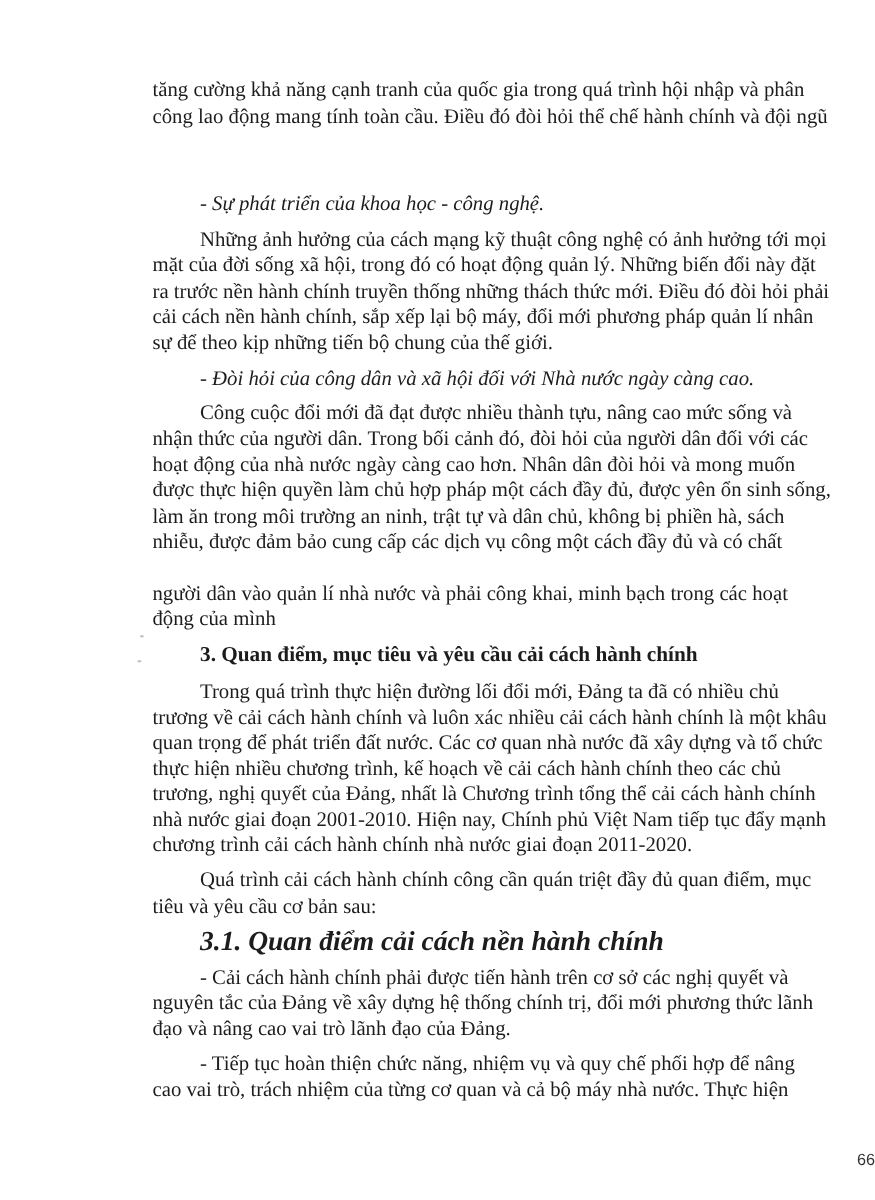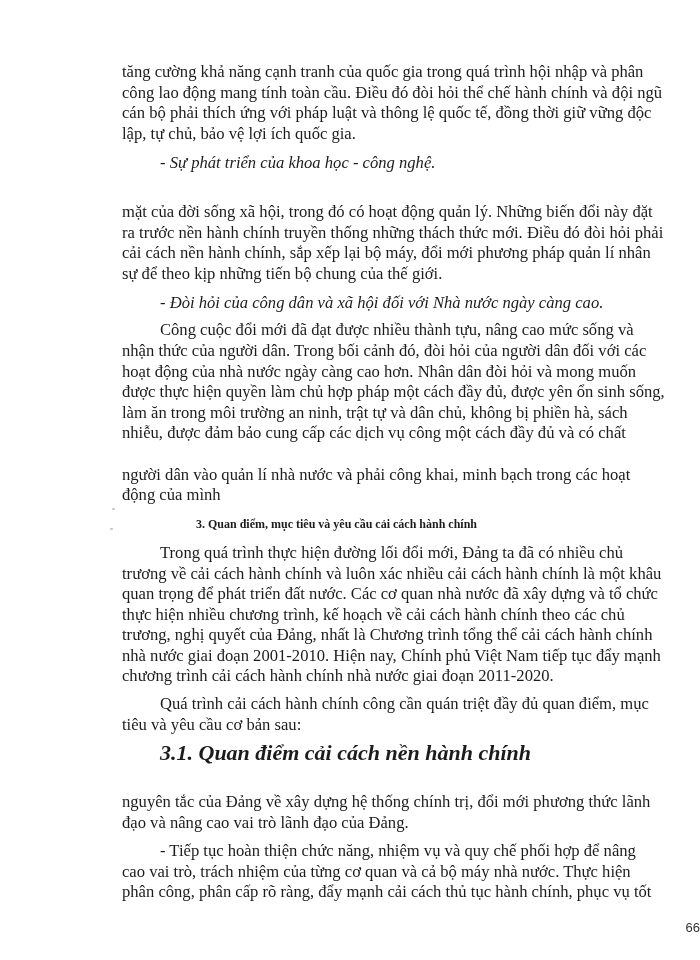--- a/index.html
+++ b/index.html
@@ -9,39 +9,38 @@
   }
   .page { position: absolute; left: 0; top: 0; width: 700px; height: 960px; }
   .line {
     position: absolute; left: 122px; width: 458px; white-space: nowrap;
     font-size: 16.6px; line-height: 20px; height: 20px;
   }
   .just { text-align: justify; text-align-last: justify; }
   .indent { left: 160px; width: 420px; }
   .italic { font-style: italic; }
   .bold-italic { font-weight: bold; font-style: italic; font-size: 22px; }
-  .heading-bold { font-weight: bold; font-size: 12px; margin-left: 36px; }
+  .heading-bold { font-weight: bold; font-size: 17px; }
   .pagenum {
     position: absolute; left: 0; width: 700px; text-align: right; top: 920px;
     font-family: "Liberation Sans", "DejaVu Sans", sans-serif; font-size: 13px; color: #333;
   }
   .speck { position: absolute; width: 3px; height: 2px; background: #c8c8c8; border-radius: 1px; }
 </style>
 </head>
 <body>
 
 <div class="page">
 
   <div class="line just" style="top:62px">tăng cường khả năng cạnh tranh của quốc gia trong quá trình hội nhập và phân</div>
   <div class="line just" style="top:83px">công lao động mang tính toàn cầu. Điều đó đòi hỏi thể chế hành chính và đội ngũ</div>
-  <div class="line just" style="top:103px">cán bộ phải thích ứng với pháp luật và thông lệ quốc tế, đồng thời giữ vững độc</div>
-  <div class="line" style="top:124px">lập, tự chủ, bảo vệ lợi ích quốc gia.</div>
 
   <div class="line indent italic" style="top:153px">- Sự phát triển của khoa học - công nghệ.</div>
 
+  <div class="line indent just" style="top:182px">Những ảnh hưởng của cách mạng kỹ thuật công nghệ có ảnh hưởng tới mọi</div>
   <div class="line just" style="top:202px">mặt của đời sống xã hội, trong đó có hoạt động quản lý. Những biến đổi này đặt</div>
   <div class="line just" style="top:243px">cải cách nền hành chính, sắp xếp lại bộ máy, đổi mới phương pháp quản lí nhân</div>
   <div class="line just" style="top:223px">ra trước nền hành chính truyền thống những thách thức mới. Điều đó đòi hỏi phải</div>
   <div class="line" style="top:264px">sự để theo kịp những tiến bộ chung của thế giới.</div>
 
   <div class="line indent italic" style="top:293px">- Đòi hỏi của công dân và xã hội đối với Nhà nước ngày càng cao.</div>
 
   <div class="line indent just" style="top:320px">Công cuộc đổi mới đã đạt được nhiều thành tựu, nâng cao mức sống và</div>
   <div class="line just" style="top:341px">nhận thức của người dân. Trong bối cảnh đó, đòi hỏi của người dân đối với các</div>
   <div class="line just" style="top:362px">hoạt động của nhà nước ngày càng cao hơn. Nhân dân đòi hỏi và mong muốn</div>
@@ -59,24 +58,24 @@
   <div class="line just" style="top:605px">thực hiện nhiều chương trình, kế hoạch về cải cách hành chính theo các chủ</div>
   <div class="line just" style="top:625px">trương, nghị quyết của Đảng, nhất là Chương trình tổng thể cải cách hành chính</div>
   <div class="line just" style="top:646px">nhà nước giai đoạn 2001-2010. Hiện nay, Chính phủ Việt Nam tiếp tục đẩy mạnh</div>
   <div class="line" style="top:666px">chương trình cải cách hành chính nhà nước giai đoạn 2011-2020.</div>
 
   <div class="line indent just" style="top:694px">Quá trình cải cách hành chính công cần quán triệt đầy đủ quan điểm, mục</div>
   <div class="line" style="top:715px">tiêu và yêu cầu cơ bản sau:</div>
 
   <div class="line indent bold-italic" style="top:743px">3.1. Quan điểm cải cách nền hành chính</div>
 
+  <div class="line indent just" style="top:772px">- Cải cách hành chính phải được tiến hành trên cơ sở các nghị quyết và</div>
   <div class="line just" style="top:792px">nguyên tắc của Đảng về xây dựng hệ thống chính trị, đổi mới phương thức lãnh</div>
   <div class="line" style="top:813px">đạo và nâng cao vai trò lãnh đạo của Đảng.</div>
 
   <div class="line indent just" style="top:841px">- Tiếp tục hoàn thiện chức năng, nhiệm vụ và quy chế phối hợp để nâng</div>
   <div class="line just" style="top:862px">cao vai trò, trách nhiệm của từng cơ quan và cả bộ máy nhà nước. Thực hiện</div>
-  <div class="line just" style="top:882px">phân công, phân cấp rõ ràng, đẩy mạnh cải cách thủ tục hành chính, phục vụ tốt</div>
 
   <div class="pagenum">66</div>
 
   <div class="speck" style="left:112px;top:508px"></div>
   <div class="speck" style="left:110px;top:528px"></div>
 </div>
 
 </body></html>

